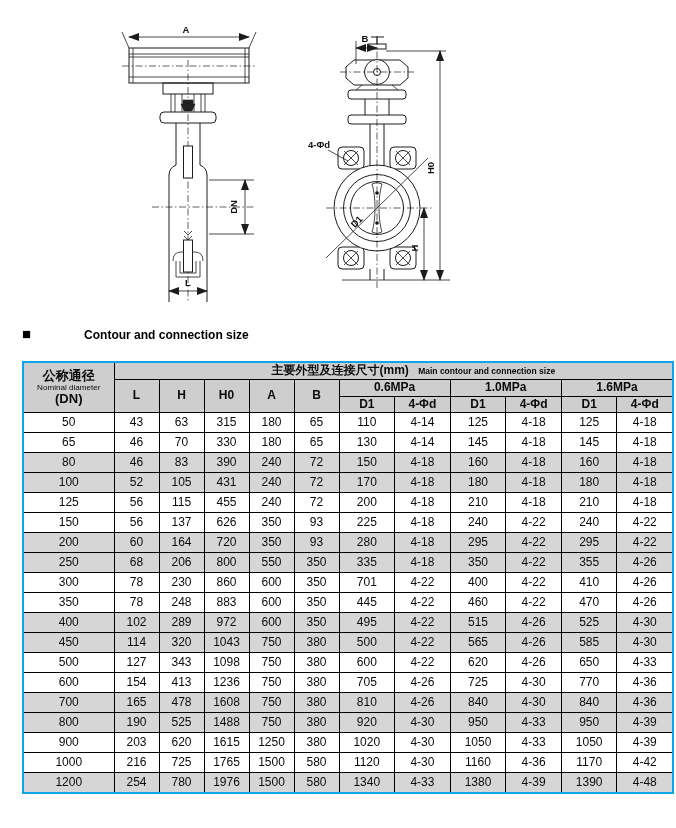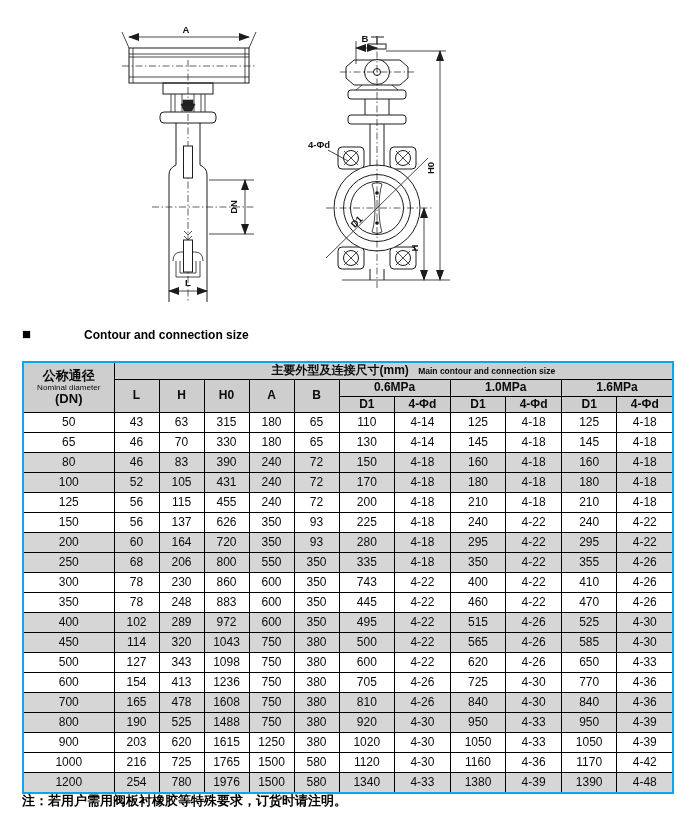--- a/index.html
+++ b/index.html
@@ -399,21 +399,21 @@
           <td>355</td>
           <td>4-26</td>
         </tr>
         <tr>
           <td>300</td>
           <td>78</td>
           <td>230</td>
           <td>860</td>
           <td>600</td>
           <td>350</td>
-          <td>743</td>
+          <td>701</td>
           <td>4-22</td>
           <td>400</td>
           <td>4-22</td>
           <td>410</td>
           <td>4-26</td>
         </tr>
         <tr>
           <td>350</td>
           <td>78</td>
           <td>248</td>
@@ -550,16 +550,15 @@
           <td>4-33</td>
           <td>1380</td>
           <td>4-39</td>
           <td>1390</td>
           <td>4-48</td>
         </tr>
       </tbody>
   </table>
 
   <div class="notes">
-    <div class="note-cn">注：若用户需用阀板衬橡胶等特殊要求，订货时请注明。</div>
   </div>
 
 </div>
 
 </body></html>

